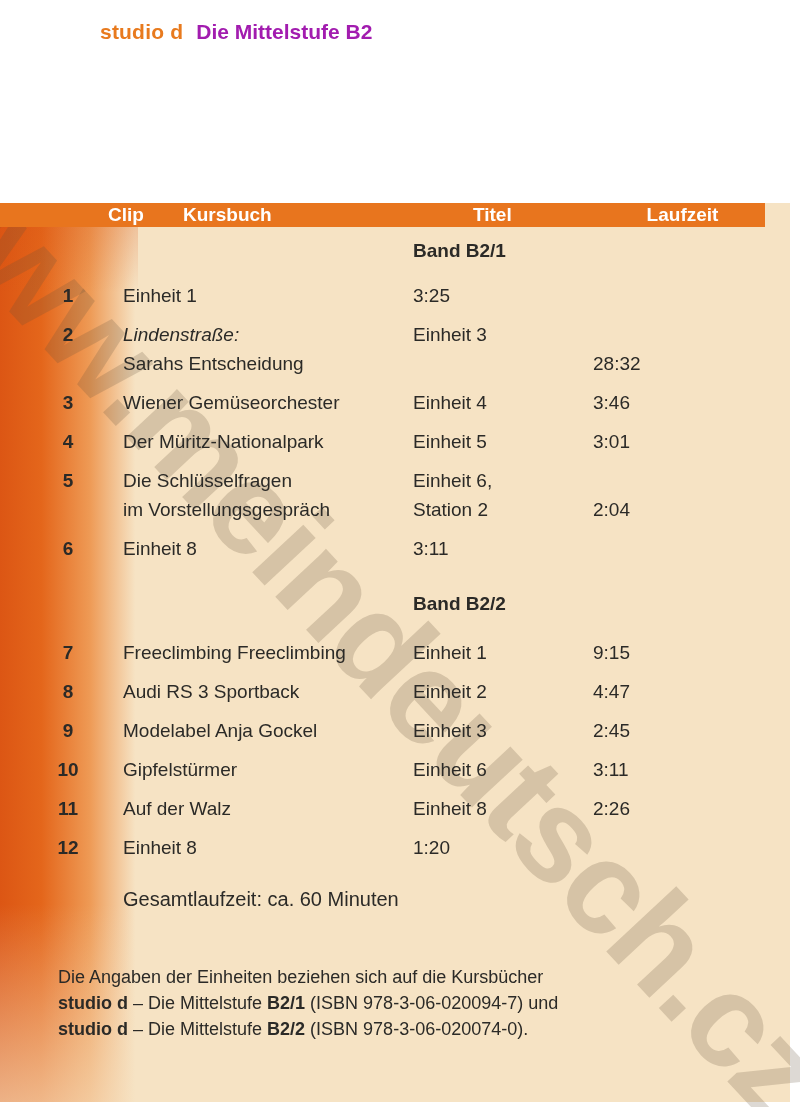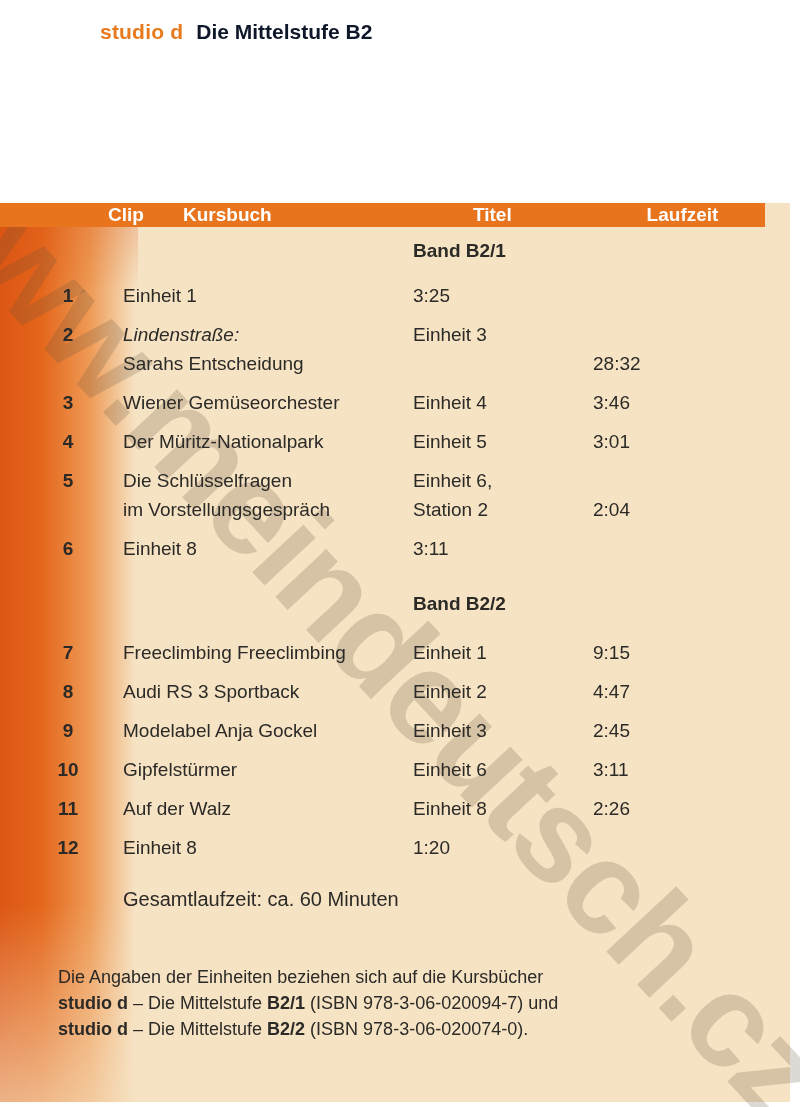--- a/index.html
+++ b/index.html
@@ -6,21 +6,21 @@
   body{
     width:800px;height:1107px;background:#ffffff;
     font-family:"Liberation Sans","DejaVu Sans",sans-serif;
     color:#2b2a27;position:relative;
   }
   .page{position:absolute;inset:0;overflow:hidden;}
 
   
   .brand{position:absolute;top:20px;left:100px;font-size:21px;font-weight:bold;z-index:3;}
   .brand-logo{color:#e87a1e;margin-right:13px;letter-spacing:.2px;}
-  .brand-title{color:#0f172a;}
+  .brand-title{color:#a21caf;}
 
   
   .watermark{
     position:absolute;left:-15px;top:108px;z-index:1;
     transform:rotate(47deg);transform-origin:0 0;
     font-size:132px;font-weight:bold;letter-spacing:-3px;
     color:rgba(100,82,60,0.22);white-space:nowrap;pointer-events:none;
   }
 
   

